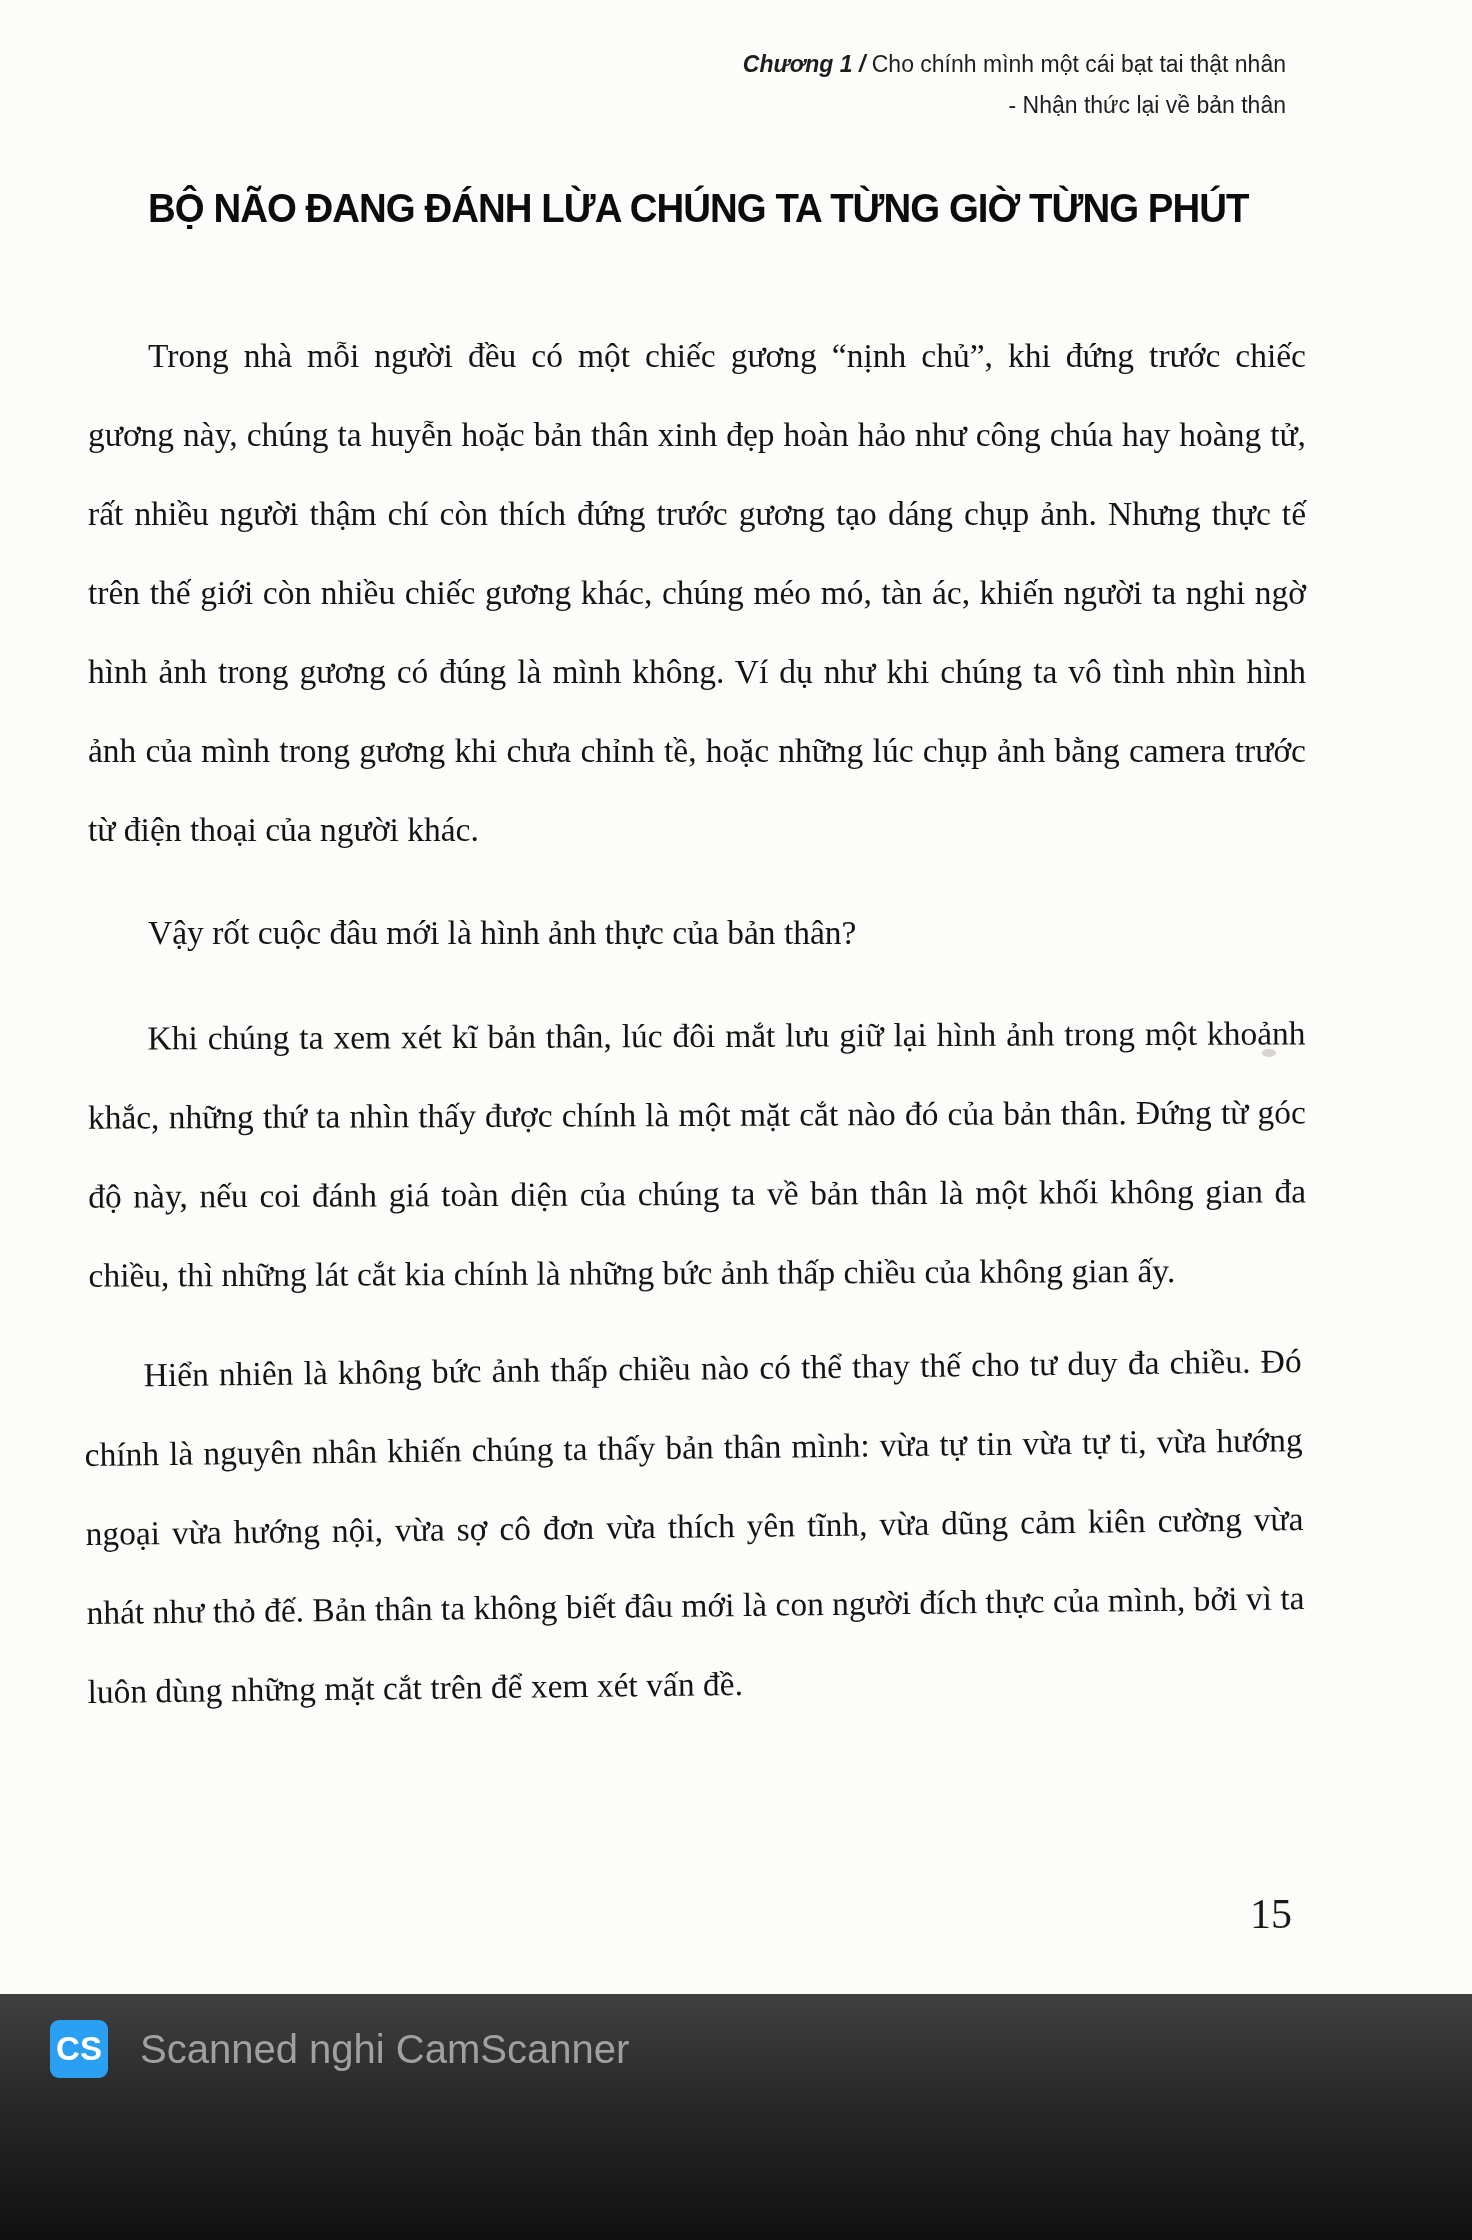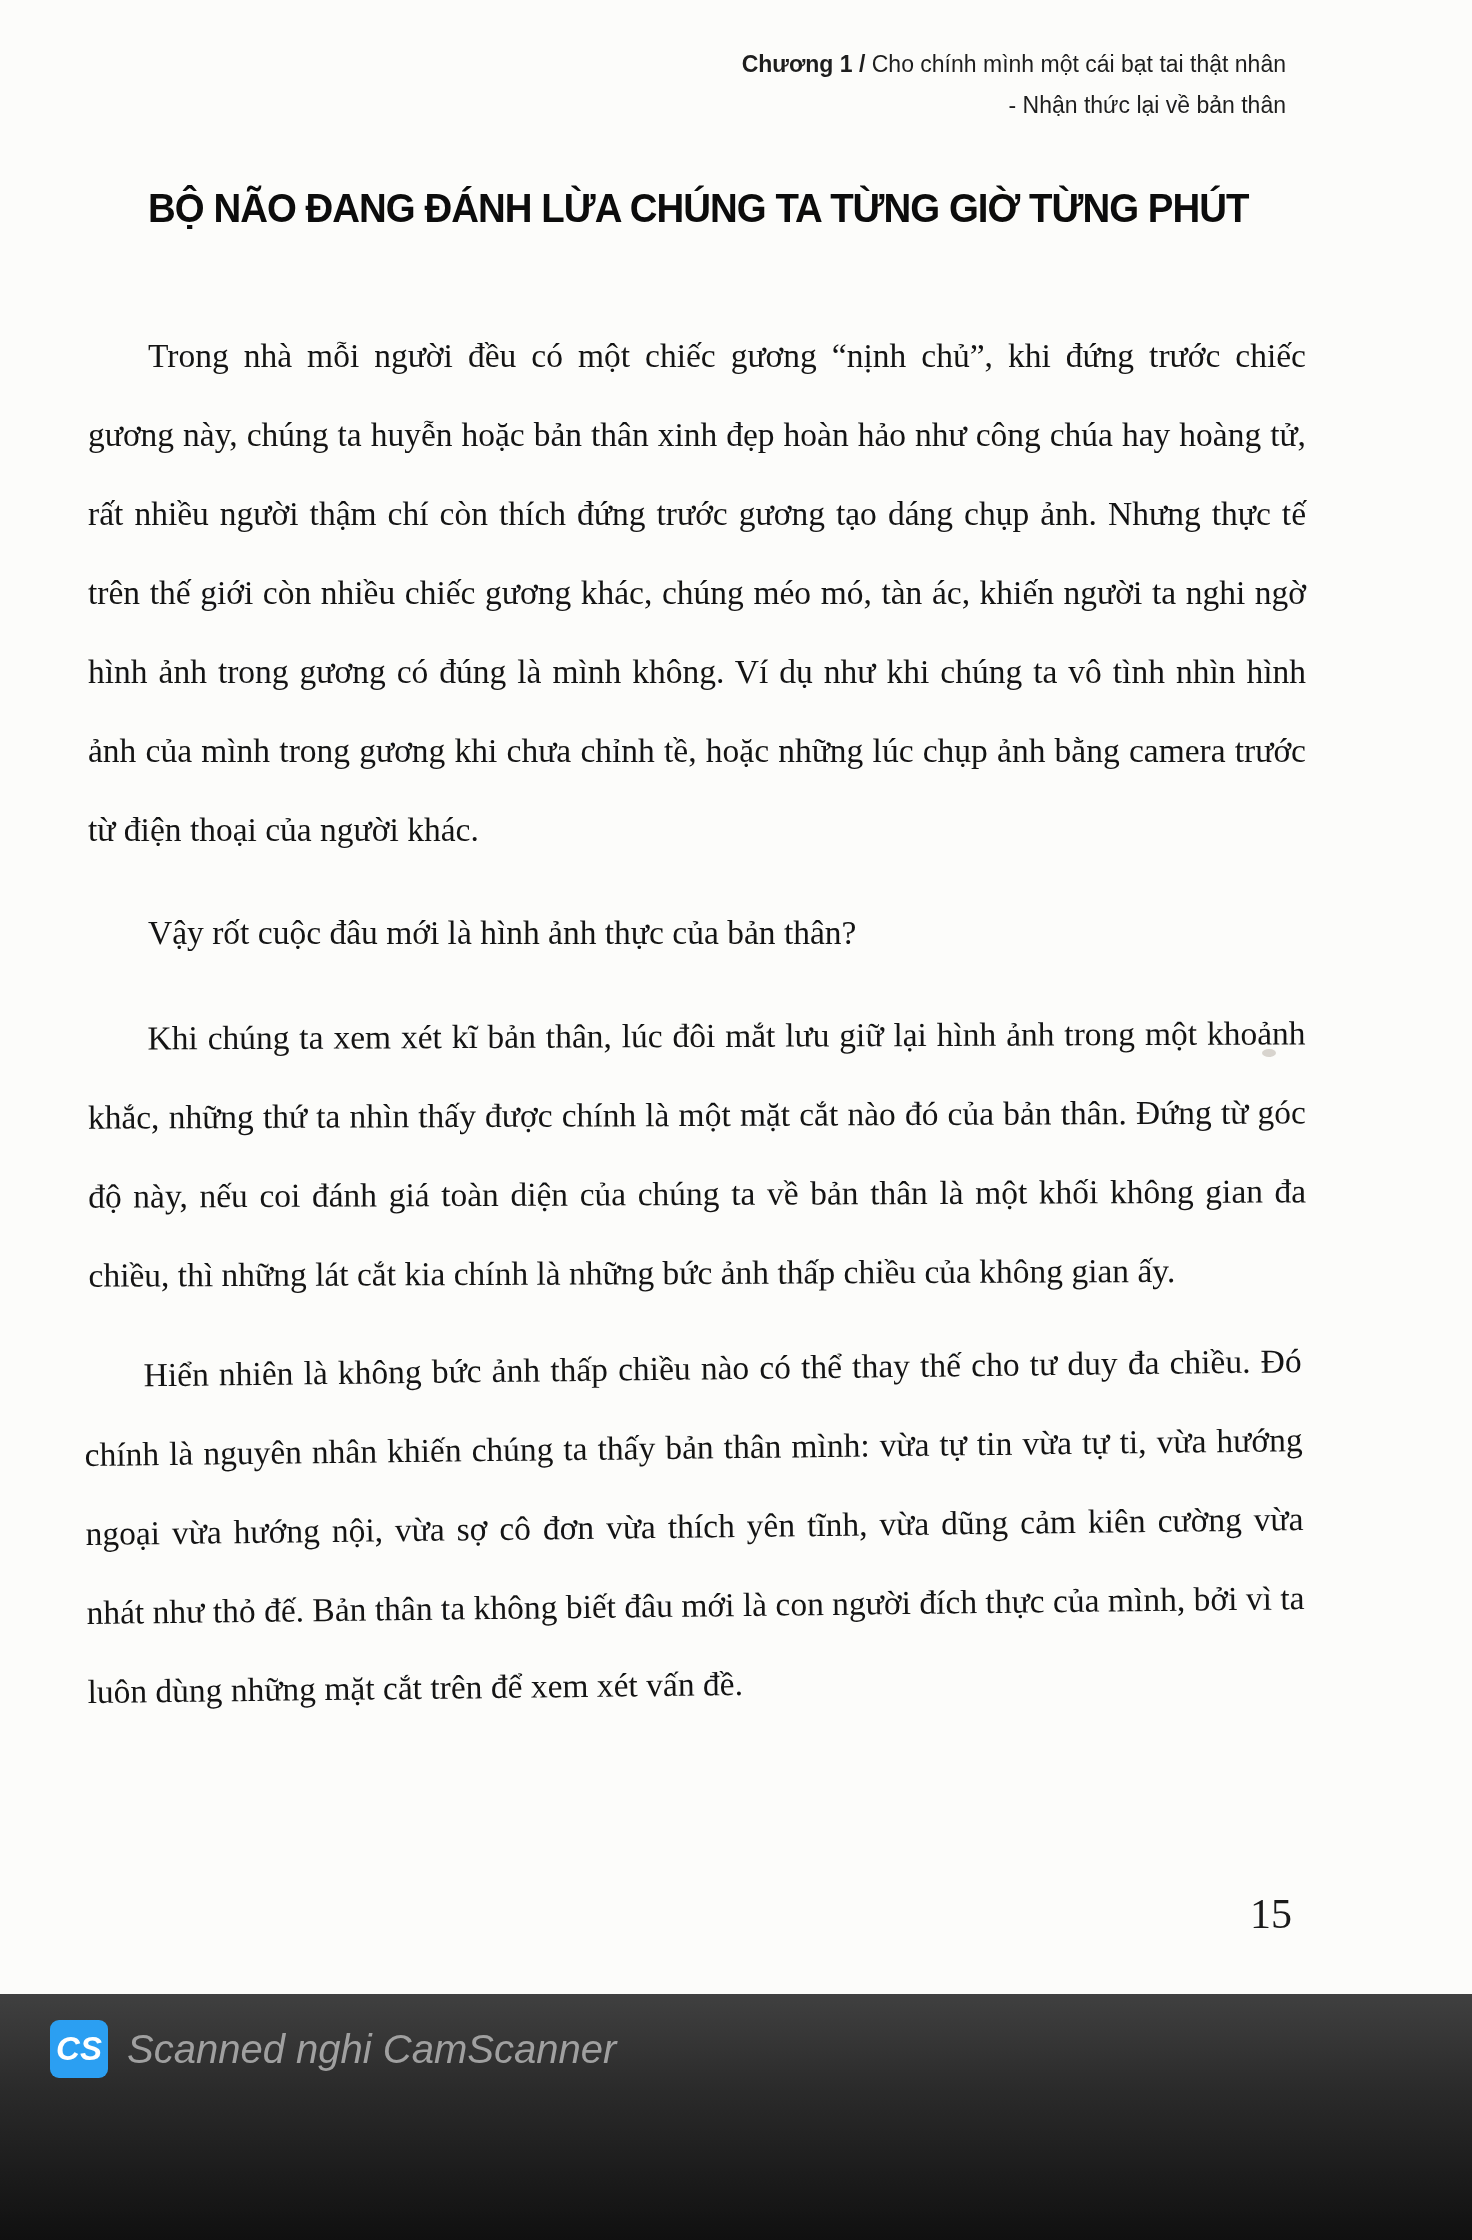--- a/index.html
+++ b/index.html
@@ -13,21 +13,21 @@
     color:#161616;
   }
   
   .running-header {
     position:absolute; top:44px; right:186px;
     text-align:right;
     font-family:"Liberation Sans", sans-serif;
     font-size:23px; line-height:41px;
     color:#1e1e1e;
   }
-  .running-header .chap { font-weight:bold; }
+  .running-header .chap { font-weight:bold;font-style:italic; }
   
   .chapter-title {
     position:absolute; top:186px; left:148px; width:1190px;
     font-family:"Liberation Sans", sans-serif;
     font-weight:bold; font-size:40px; letter-spacing:-1px;
     color:#0c0c0c; white-space:nowrap;
     transform:scaleX(0.96); transform-origin:left center;
   }
   .section-subtitle {
     position:absolute; top:253px; left:148px;
@@ -51,21 +51,21 @@
     position:absolute; top:1890px; left:1250px;
     font-size:42px; color:#1a1a1a;
   }
   
   .scan-footer {
     position:absolute; left:0; right:0; top:1994px; bottom:0;
     background:linear-gradient(180deg,#404040 0%,#2a2a2a 40%,#101010 100%);
     box-sizing:border-box;
     padding:26px 0 0 50px;
   }
-  .scan-footer-row { display:flex; align-items:center; gap:19px;font-style:italic; }
+  .scan-footer-row { display:flex; align-items:center; gap:32px; }
   .cs-logo {
     width:58px; height:58px; border-radius:9px;
     background:#2b9ff2;
     color:#ffffff;
     font-family:"Liberation Sans", sans-serif;
     font-weight:bold; font-size:33px;
     display:flex; align-items:center; justify-content:center;
     flex:0 0 auto;
   }
   .scan-footer-text {

